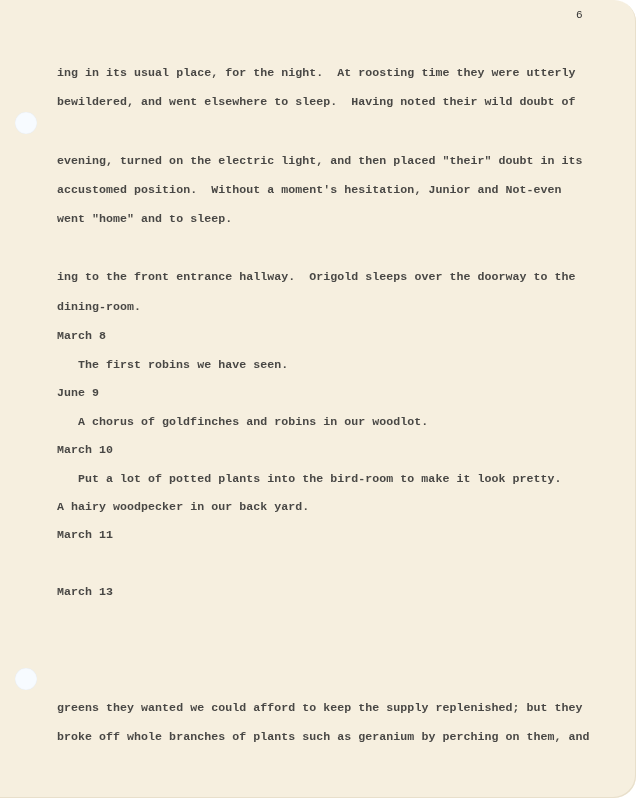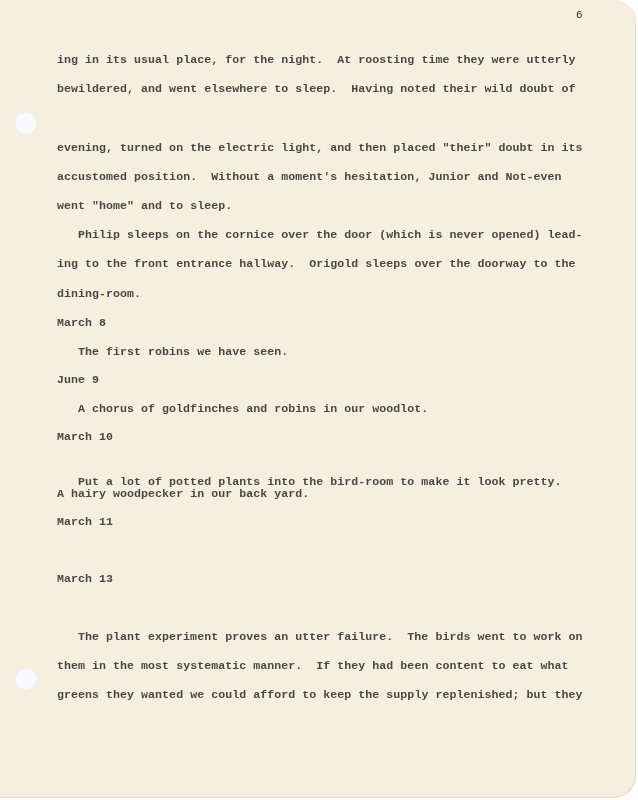--- a/index.html
+++ b/index.html
@@ -43,45 +43,44 @@
     .line {
       position: absolute;
       left: 57px;
       font-family: "Liberation Mono", "DejaVu Sans Mono", monospace;
       font-size: 11.6px;
       color: #2a2a2a;
       white-space: pre;
       letter-spacing: 0.05px;
       font-weight: bold;
       opacity: 0.85;
+      margin-top: 13px;
     }
     .indent { left: 78px; }
   </style>
 </head>
 <body>
 
 <div class="page">
   <div class="punch-hole" style="top:112px"></div>
   <div class="punch-hole" style="top:668px"></div>
 
   <div class="page-number">6</div>
 
   <div class="line" style="top:53px">ing in its usual place, for the night.  At roosting time they were utterly</div>
   <div class="line" style="top:82px">bewildered, and went elsewhere to sleep.  Having noted their wild doubt of</div>
   <div class="line" style="top:141px">evening, turned on the electric light, and then placed "their" doubt in its</div>
   <div class="line" style="top:170px">accustomed position.  Without a moment's hesitation, Junior and Not-even</div>
   <div class="line" style="top:199px">went "home" and to sleep.</div>
-  <div class="line indent" style="top:228px">Philip sleeps on the cornice over the door (which is never opened) lead-</div>
   <div class="line" style="top:257px">ing to the front entrance hallway.  Origold sleeps over the doorway to the</div>
   <div class="line" style="top:287px">dining-room.</div>
   <div class="line" style="top:316px">March 8</div>
   <div class="line indent" style="top:345px">The first robins we have seen.</div>
   <div class="line" style="top:373px">June 9</div>
   <div class="line indent" style="top:402px">A chorus of goldfinches and robins in our woodlot.</div>
   <div class="line" style="top:430px">March 10</div>
-  <div class="line indent" style="top:475px">Put a lot of potted plants into the bird-room to make it look pretty.</div>
+  <div class="line indent" style="top:459px">Put a lot of potted plants into the bird-room to make it look pretty.</div>
   <div class="line" style="top:487px">A hairy woodpecker in our back yard.</div>
   <div class="line" style="top:515px">March 11</div>
   <div class="line" style="top:572px">March 13</div>
-  <div class="line indent" style="top:630px">The plant experiment proves an utter failure.  The birds went to work on</div>
-  <div class="line" style="top:659px">them in the most systematic manner.  If they had been content to eat what</div>
   <div class="line" style="top:688px">greens they wanted we could afford to keep the supply replenished; but they</div>
+  <div class="line" style="top:717px">broke off whole branches of plants such as geranium by perching on them, and</div>
 </div>
 
 </body></html>

